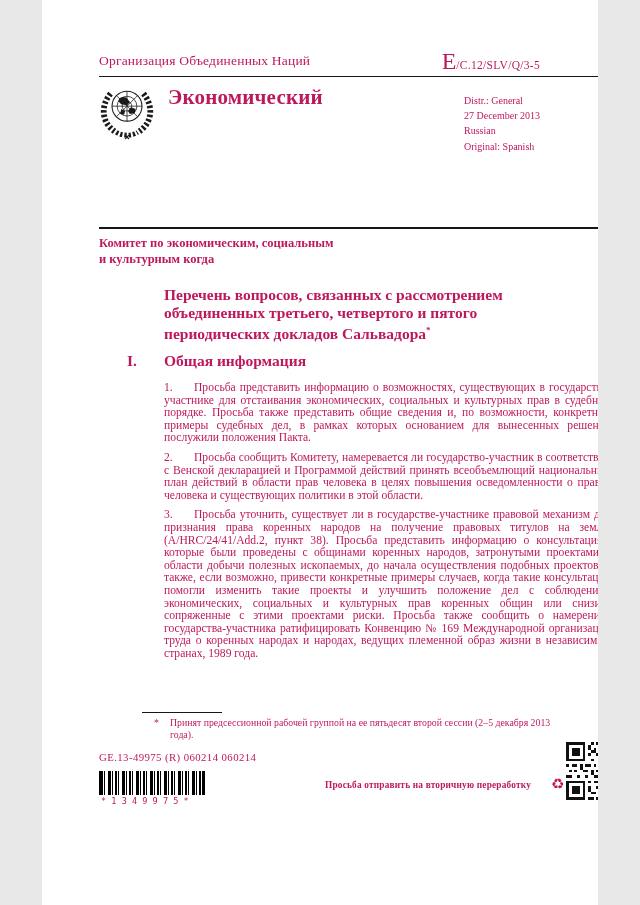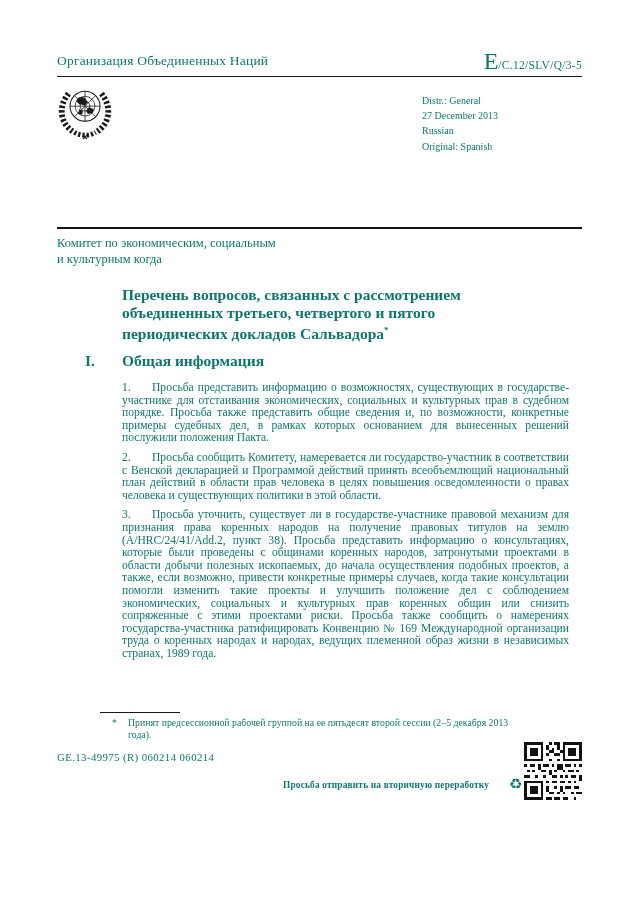--- a/index.html
+++ b/index.html
@@ -1,33 +1,33 @@
 <!DOCTYPE html>
 <html><head>
 <meta charset="utf-8">
 <style>
   html,body{margin:0;padding:0;background:#e8e8e8;}
   .page{
-    position:relative;width:640px;height:905px;background:#ffffff;
-    color:#0f766e;font-family:"Liberation Serif", serif;overflow:hidden;
+    position:relative;width:556px;height:905px;background:#ffffff;
+    color:#be185d;font-family:"Liberation Serif", serif;overflow:hidden;
     margin:0 auto;
   }
   .abs{position:absolute;}
   
   .org-name{left:57px;top:53px;font-size:13.5px;letter-spacing:0.2px;}
   .doc-symbol{right:58px;top:48px;white-space:nowrap;}
   .doc-symbol .big{font-size:24px;}
   .doc-symbol .rest{font-size:11.5px;letter-spacing:0.3px;}
   .rule-top{left:57px;width:525px;top:76px;border-top:1.5px solid #161616;}
   .emblem{left:54px;top:82px;}
   .council{left:126px;top:85px;font-size:21px;font-weight:bold;line-height:25px;letter-spacing:0.2px;}
   .distr{left:422px;top:93px;font-size:10px;line-height:15.2px;}
   .rule-mid{left:57px;width:525px;top:227px;border-top:2px solid #161616;}
   
-  .committee{left:57px;top:236px;font-size:12.5px;font-weight:normal;line-height:15.5px;}
+  .committee{left:57px;top:236px;font-size:12.5px;font-weight:bold;line-height:15.5px;}
   .doc-title{left:122px;top:286px;width:400px;font-size:15.5px;font-weight:bold;line-height:17.8px;}
   .doc-title sup{font-size:9px;}
   .section-head{left:85px;top:352px;font-size:15.5px;font-weight:bold;display:flex;}
   .section-head .numeral{display:inline-block;width:37px;}
   
   .body-paras{left:122px;top:382px;width:459px;font-size:11.6px;line-height:12.6px;text-align:justify;}
   .body-paras p{margin:0 12px 7px 0;}
   .pnum{display:inline-block;width:30px;}
   
   .fn-rule{left:100px;top:712px;width:80px;border-top:1px solid #161616;}
@@ -80,20 +80,21 @@
       <g fill="none" stroke="#1b1b1b">
         <path d="M15 12 C5 24 5 41 19 51" stroke-width="6" stroke-dasharray="2.6 2.1"></path>
         <path d="M49 12 C59 24 59 41 45 51" stroke-width="6" stroke-dasharray="2.6 2.1"></path>
         <path d="M21 52 C27 56 37 56 43 52" stroke-width="5" stroke-dasharray="2.4 2"></path>
         <path d="M30 55l4 4M34 55l-4 4" stroke-width="1.2"></path>
       </g>
     </svg>
   </div>
 
   <div class="abs council">
+    <div>Экономический</div>
   </div>
 
   <div class="abs distr">
     <div>Distr.: General</div>
     <div>27 December 2013</div>
     <div>Russian</div>
     <div>Original: Spanish</div>
   </div>
 
   <div class="abs rule-mid"></div>
@@ -114,20 +115,24 @@
     <p><span class="pnum">1.</span><span>Просьба представить информацию о возможностях, существующих в государстве-участнике для отстаивания экономических, социальных и культурных прав в судебном порядке. Просьба также представить общие сведения и, по возможности, конкретные примеры судебных дел, в рамках которых основанием для вынесенных решений послужили положения Пакта.</span></p>
     <p><span class="pnum">2.</span><span>Просьба сообщить Комитету, намеревается ли государство-участник в соответствии с Венской декларацией и Программой действий принять всеобъемлющий национальный план действий в области прав человека в целях повышения осведомленности о правах человека и существующих политики в этой области.</span></p>
     <p><span class="pnum">3.</span><span>Просьба уточнить, существует ли в государстве-участнике правовой механизм для признания права коренных народов на получение правовых титулов на землю (A/HRC/24/41/Add.2, пункт 38). Просьба представить информацию о консультациях, которые были проведены с общинами коренных народов, затронутыми проектами в области добычи полезных ископаемых, до начала осуществления подобных проектов, а также, если возможно, привести конкретные примеры случаев, когда такие консультации помогли изменить такие проекты и улучшить положение дел с соблюдением экономических, социальных и культурных прав коренных общин или снизить сопряженные с этими проектами риски. Просьба также сообщить о намерениях государства-участника ратифицировать Конвенцию № 169 Международной организации труда о коренных народах и народах, ведущих племенной образ жизни в независимых странах, 1989 года.</span></p>
   </div>
 
   <div class="abs fn-rule"></div>
   <div class="abs footnote"><span class="mark">*</span><span class="fn-body">Принят предсессионной рабочей группой на ее пятьдесят второй сессии (2–5 декабря 2013 года).</span></div>
 
   <div class="abs ge-number">GE.13-49975 (R) 060214 060214</div>
 
+  <div class="abs barcode">
+    <div class="bars"></div>
+    <div class="digits">*1349975*</div>
+  </div>
 
   <div class="abs recycle-row">
     <span class="txt">Просьба отправить на вторичную переработку</span>
     <span class="glyph">♻</span>
   </div>
 
   <div class="abs qr">
     <svg width="58" height="58" viewBox="0 0 21 21" shape-rendering="crispEdges" xmlns="http://www.w3.org/2000/svg">
       <rect width="21" height="21" fill="#ffffff"></rect>
       <g fill="#111111">

